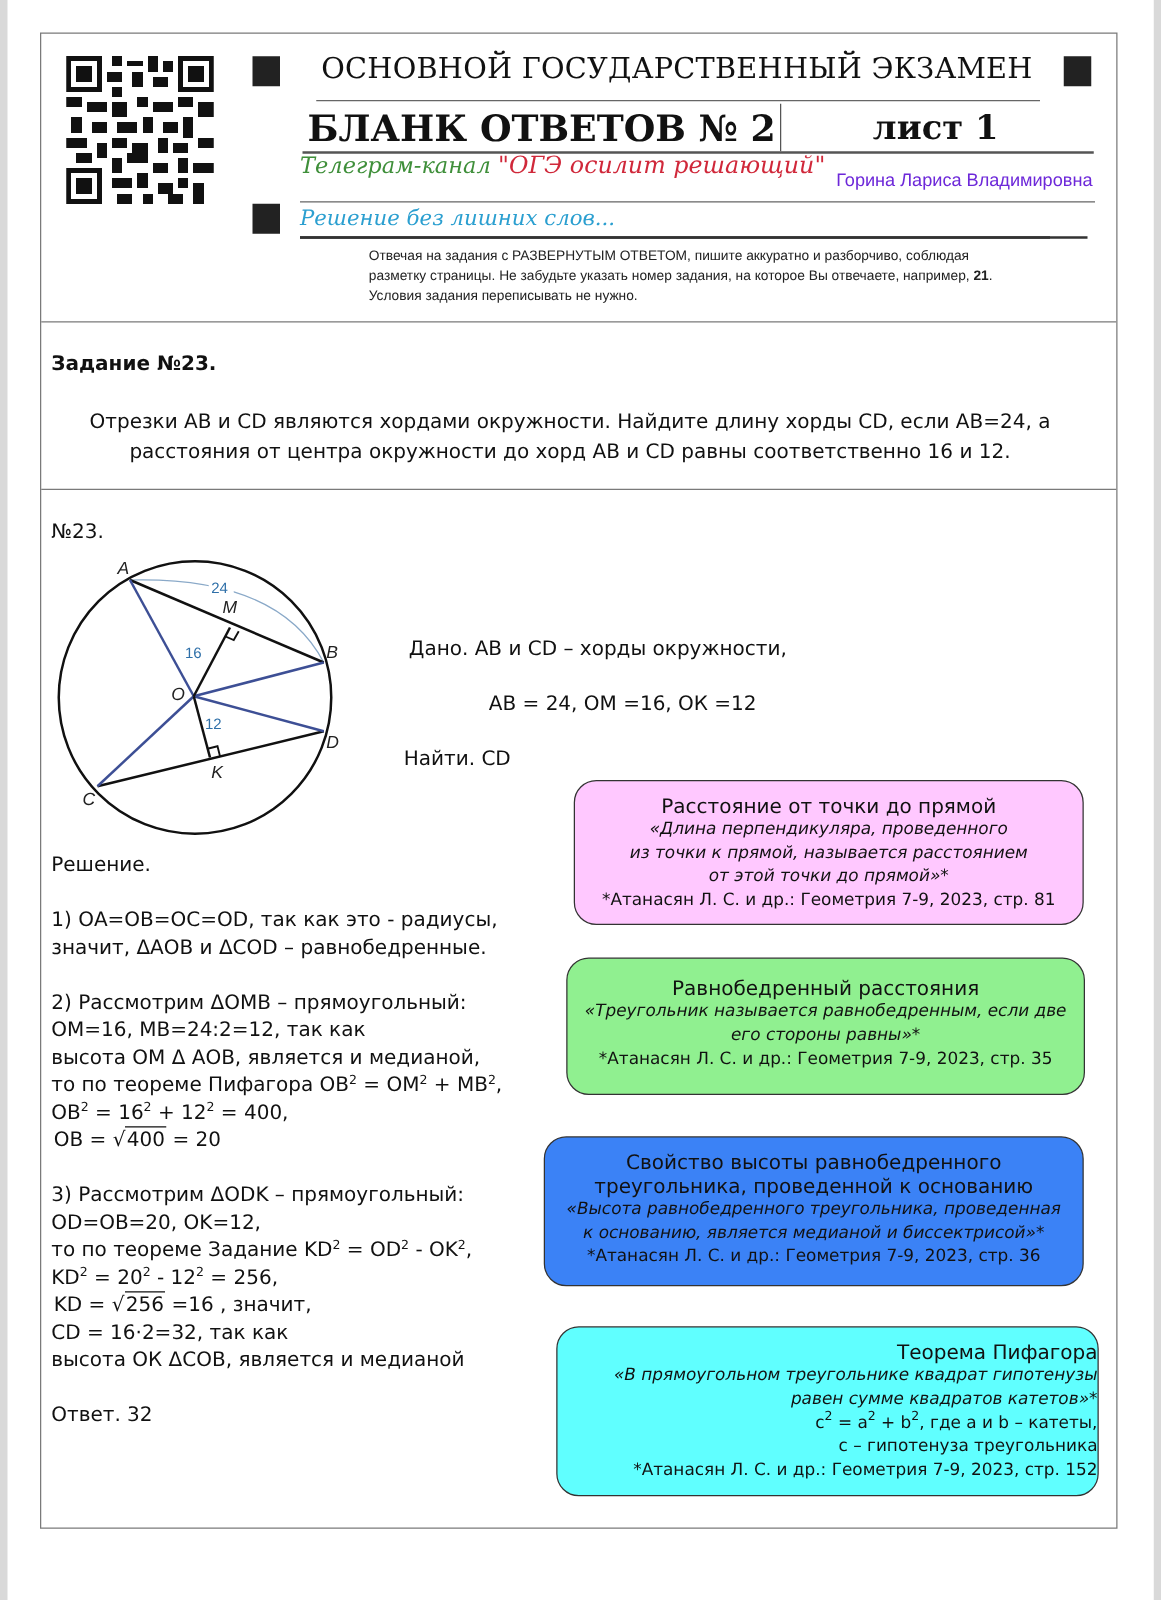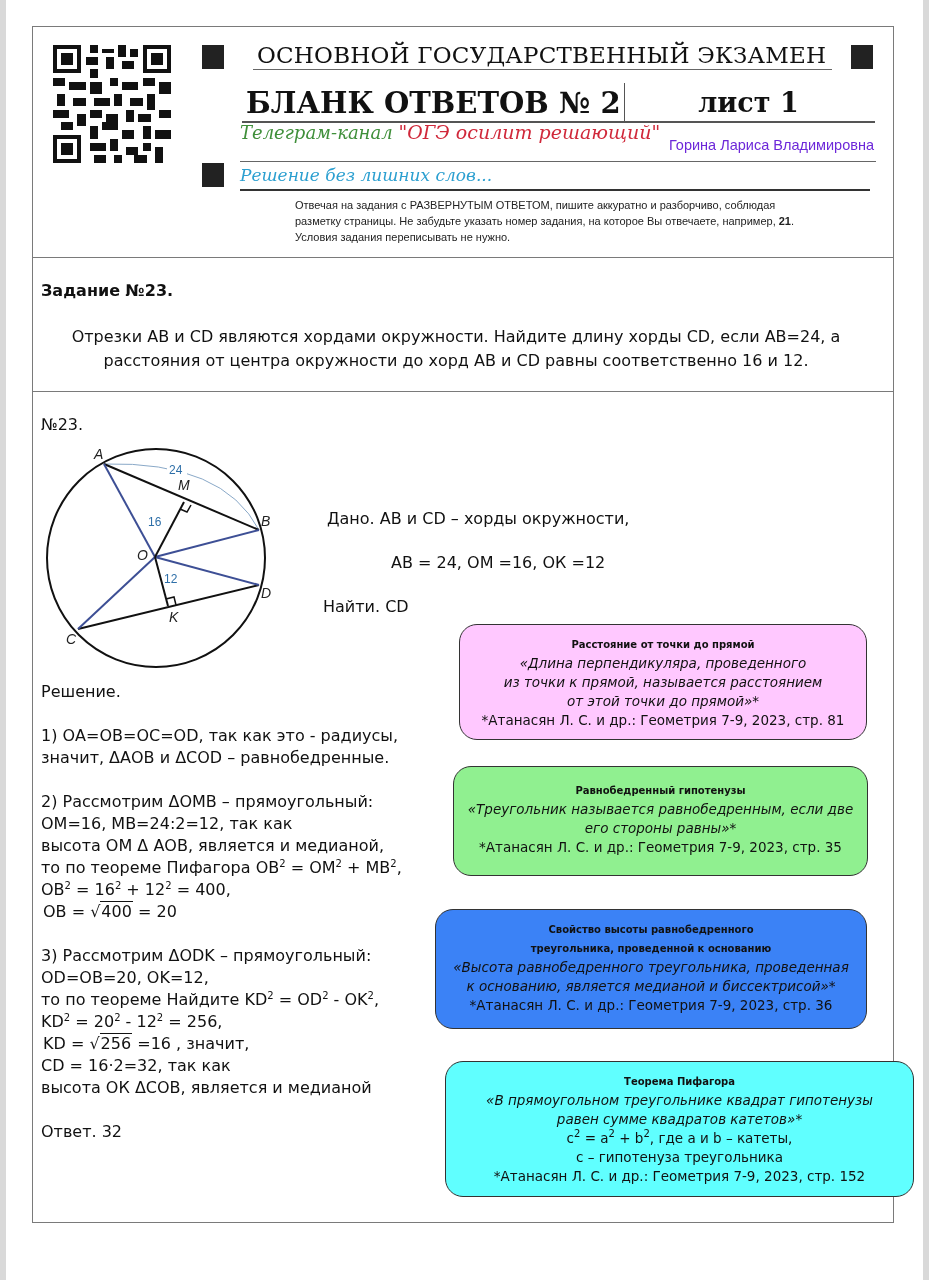--- a/index.html
+++ b/index.html
@@ -12,21 +12,21 @@
     .sheet {
       position: absolute; left: 32px; top: 26px; width: 862px; height: 1197px;
       border: 1.5px solid #7a7a7a; box-sizing: border-box; background: #fff;
     }
     .hdr { position: absolute; left: 0; top: 0; width: 100%; height: 230px; border-bottom: 1.5px solid #7a7a7a; }
     .qr { position: absolute; left: 20px; top: 16px; width: 118px; height: 122px; }
     .marker { position: absolute; width: 22px; height: 24px; background: #222; }
     .exam-title {
       position: absolute; left: 220px; top: 14px; width: 575px;
       font-family: "DejaVu Serif", serif; font-size: 23px; letter-spacing: 0.2px;
-      border-bottom: 1.5px solid #666; padding-bottom: 0px; line-height: 28px; padding-left: 4px;
+      border-bottom: 1.5px solid #666; padding-bottom: 11px; line-height: 28px; padding-left: 4px;
     }
     .form-title {
       position: absolute; left: 209px; top: 56px; width: 633px; height: 38px;
       border-bottom: 2px solid #555;
     }
     .form-title .left {
       position: absolute; left: 0; top: 0; width: 378px; height: 38px; border-right: 1.5px solid #555;
       font-family: "DejaVu Serif", serif; font-weight: bold; font-size: 29px; line-height: 40px; padding-left: 4px;
     }
     .form-title .right {
@@ -65,26 +65,26 @@
     .steps p { margin: 0; }
     .steps .gap { height: 22px; }
     sup { font-size: 10px; line-height: 0; vertical-align: 6px; }
     .sqrt { display: inline-block; position: relative; }
     .sqrt .rad { border-top: 1.3px solid #111; padding: 0 1px; }
 
     .box {
       position: absolute; border: 1.5px solid #333; border-radius: 18px; text-align: center;
       font-size: 13.5px; line-height: 19px; box-sizing: border-box; padding-top: 10px;
     }
-    .box .bt { font-weight: bold; font-size: 10px; }
+    .box .bt { font-weight: normal; font-size: 16px; }
     .box .bq { font-style: italic; }
     .box-pink { background: #ffc8ff; left: 426px; top: 233px; width: 408px; height: 116px; }
     .box-green { background: #90f090; left: 420px; top: 375px; width: 415px; height: 110px; padding-top: 14px; }
     .box-yellow { background: #3b82f6; left: 402px; top: 518px; width: 432px; height: 120px; }
-    .box-cyan { background: #60ffff; left: 412px; top: 670px; width: 469px; height: 136px; padding-top: 10px; }
+    .box-cyan { background: #60ffff; left: 412px; top: 670px; width: 434px; height: 136px; padding-top: 10px; text-align: right; }
   </style>
 </head>
 <body>
 
 <div class="edge-left"></div>
 <div class="edge-right"></div>
 
 <div class="sheet">
 
   <div class="hdr">
@@ -221,39 +221,39 @@
       <div class="gap"></div>
       <p>2) Рассмотрим ΔОМВ – прямоугольный:</p>
       <p>ОМ=16, МВ=24:2=12, так как</p>
       <p>высота ОМ Δ АОВ, является и медианой,</p>
       <p><span>то по теореме Пифагора ОВ</span><sup>2</sup><span> = ОМ</span><sup>2</sup><span> + МВ</span><sup>2</sup><span>,</span></p>
       <p><span>ОВ</span><sup>2</sup><span> = 16</span><sup>2</sup><span> + 12</span><sup>2</sup><span> = 400,</span></p>
       <p style="padding-left:2px;"><span>OB = </span><span class="sqrt">√<span class="rad">400</span></span><span> = 20</span></p>
       <div class="gap"></div>
       <p>3) Рассмотрим ΔODK – прямоугольный:</p>
       <p>OD=OB=20, OK=12,</p>
-      <p><span>то по теореме Найдите KD</span><sup>2</sup><span> = OD</span><sup>2</sup><span> - OK</span><sup>2</sup><span>,</span></p>
+      <p><span>то по теореме Задание KD</span><sup>2</sup><span> = OD</span><sup>2</sup><span> - OK</span><sup>2</sup><span>,</span></p>
       <p><span>KD</span><sup>2</sup><span> = 20</span><sup>2</sup><span> - 12</span><sup>2</sup><span> = 256,</span></p>
       <p style="padding-left:2px;"><span>KD = </span><span class="sqrt">√<span class="rad">256</span></span><span> =16</span><span> , значит,</span></p>
       <p>CD = 16·2=32, так как</p>
       <p>высота ОК ΔCOB, является и медианой</p>
       <div class="gap"></div>
       <p>Ответ. 32</p>
     </div>
 
     <div class="box box-pink">
       <div class="bt">Расстояние от точки до прямой</div>
       <div class="bq">«Длина перпендикуляра, проведенного</div>
       <div class="bq">из точки к прямой, называется расстоянием</div>
       <div class="bq">от этой точки до прямой»*</div>
       <div>*Атанасян Л. С. и др.: Геометрия 7-9, 2023, стр. 81</div>
     </div>
 
     <div class="box box-green">
-      <div class="bt">Равнобедренный гипотенузы</div>
+      <div class="bt">Равнобедренный расстояния</div>
       <div class="bq">«Треугольник называется равнобедренным, если две</div>
       <div class="bq">его стороны равны»*</div>
       <div>*Атанасян Л. С. и др.: Геометрия 7-9, 2023, стр. 35</div>
     </div>
 
     <div class="box box-yellow">
       <div class="bt">Свойство высоты равнобедренного</div>
       <div class="bt">треугольника, проведенной к основанию</div>
       <div class="bq">«Высота равнобедренного треугольника, проведенная</div>
       <div class="bq">к основанию, является медианой и биссектрисой»*</div>

